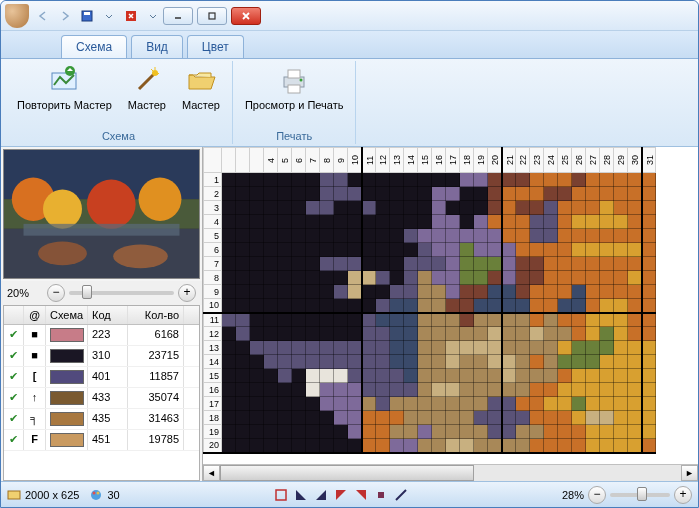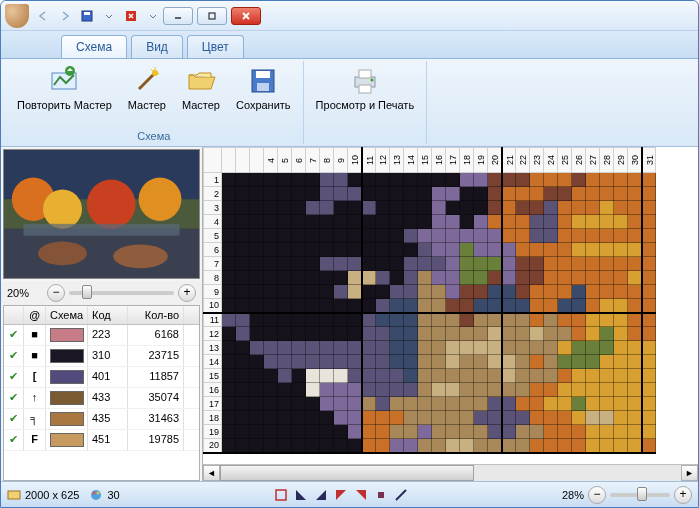--- a/index.html
+++ b/index.html
@@ -161,48 +161,39 @@
           <span>Мастер</span>
         </div>
         <div class="big-btn">
           <div class="big-icon">
               <svg width="32" height="32">
                 <path d="M4 10 L4 24 L26 24 L30 12 L10 12 L8 10 Z" fill="#f0d070" stroke="#c09020"></path>
                 <path d="M4 10 L12 10 L14 8 L26 8 L26 12" fill="#f8e8a0" stroke="#c09020"></path>
               </svg>
             </div>
           <span>Мастер</span>
-        </div>
-        <div class="big-btn">
-          <div class="big-icon">
-              <svg width="32" height="32">
-                <rect x="5" y="5" width="22" height="22" fill="#4a7aca" stroke="#2a4a8a"></rect>
-                <rect x="9" y="6" width="14" height="7" fill="#fff"></rect>
-                <rect x="10" y="18" width="12" height="8" fill="#c0d0f0"></rect>
-              </svg>
-            </div>
-          <span>Сохранить</span>
         </div>
       </div>
       <div class="ribbon-group-label">Схема</div>
     </div>
     <div class="ribbon-group">
       <div class="ribbon-group-body">
         <div class="big-btn">
           <div class="big-icon">
               <svg width="32" height="32">
                 <rect x="6" y="12" width="20" height="10" fill="#d8e0e8" stroke="#8a98a8"></rect>
                 <rect x="10" y="5" width="12" height="8" fill="#fff" stroke="#aaa"></rect>
                 <rect x="10" y="20" width="12" height="8" fill="#fff" stroke="#aaa"></rect>
                 <circle cx="23" cy="15" r="1.5" fill="#3aa03a"></circle>
               </svg>
             </div>
           <span>Просмотр и Печать</span>
         </div>
       </div>
+      <div class="ribbon-group-label">Печать</div>
     </div>
   </div>
 
   <div class="content">
 
     <div class="left-panel">
       <div class="preview">
         <svg class="preview-img" viewBox="0 0 200 130" preserveAspectRatio="none">
           <rect width="200" height="50" fill="#2a3a5a"></rect>
           <rect y="50" width="200" height="30" fill="#4a5a3a"></rect>

